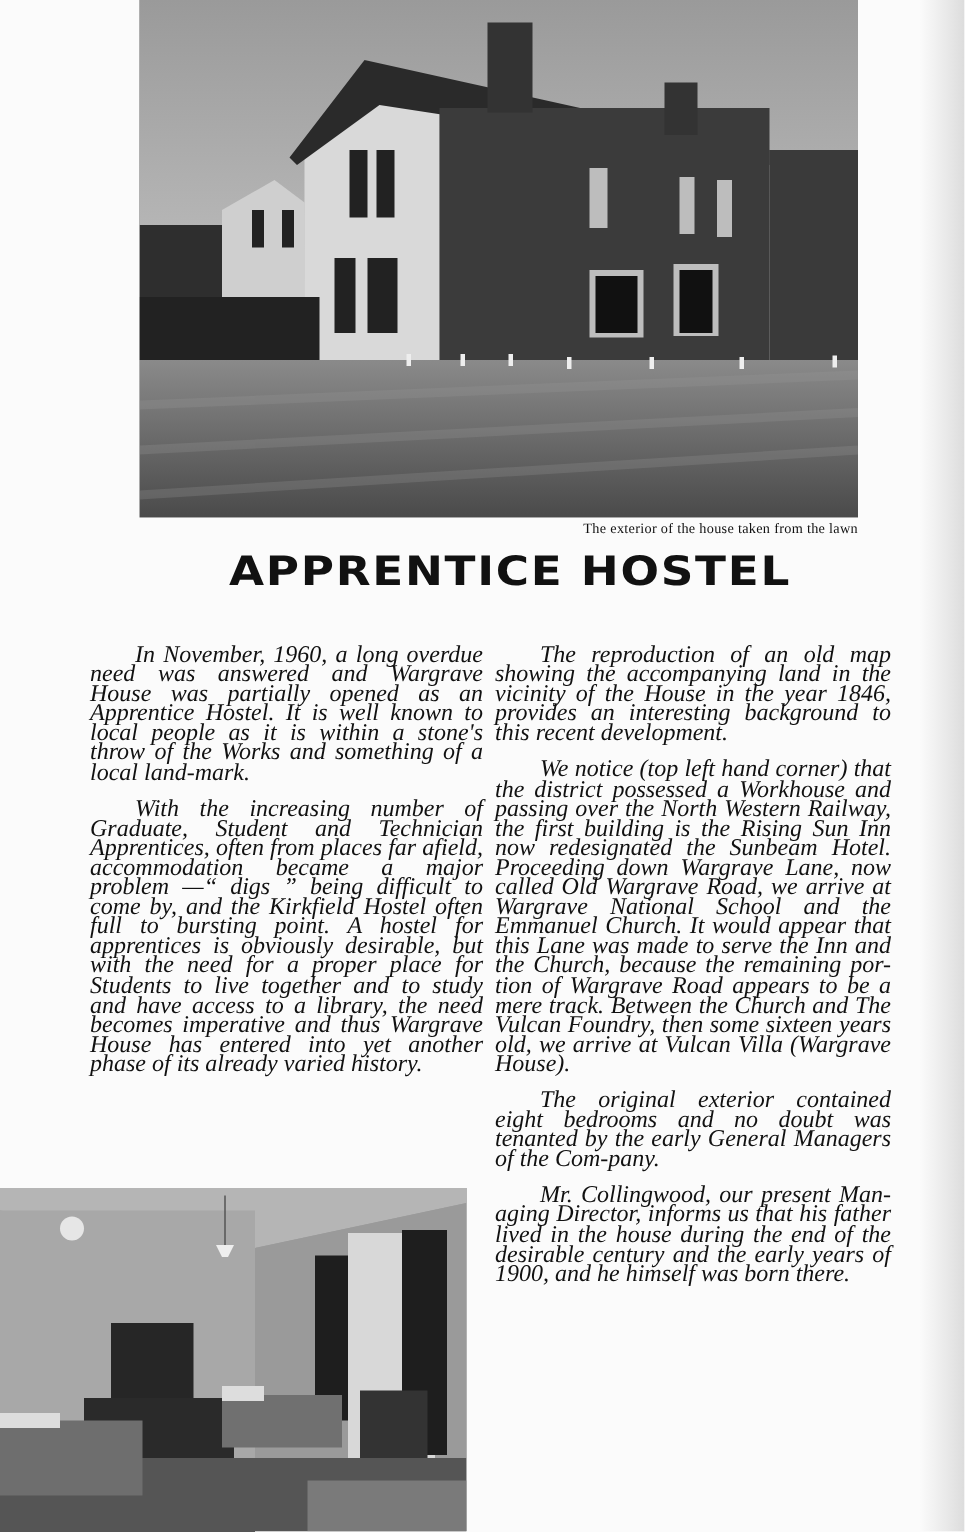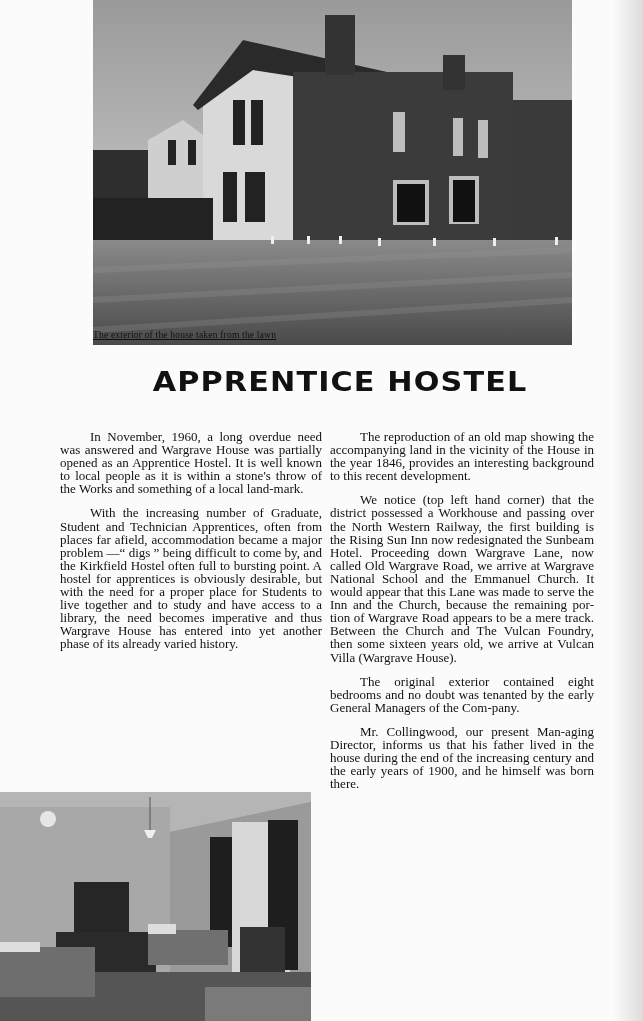--- a/index.html
+++ b/index.html
@@ -13,32 +13,33 @@
     position: absolute; top: 0; right: 0; width: 30px; height: 1021px;
     background: linear-gradient(to right, rgba(255,255,255,0) 0%, #e6e6e6 70%, #dcdcdc 100%);
   }
   
   .photo-top {
     position: absolute; left: 93px; top: 0; width: 479px; height: 345px;
     background: #6a6a6a; overflow: hidden;
   }
   .photo-top svg, .photo-bottom svg { display: block; }
   .caption-top {
-    position: absolute; left: 93px; top: 330px; width: 479px; text-align: left;
-    font-size: 9.5px; letter-spacing: 0.2px; text-decoration: underline;
+    position: absolute; left: 93px; top: 348px; width: 479px; text-align: right;
+    font-size: 9.5px; letter-spacing: 0.2px;
   }
   .title {
     position: absolute; left: 60px; top: 366px; width: 560px; text-align: center;
     font-family: "DejaVu Sans", "Liberation Sans", sans-serif;
     font-weight: bold; font-size: 27px; letter-spacing: 1px;
     transform: scaleX(1.12); transform-origin: center;
   }
   .col {
-    position: absolute; font-size: 13px; line-height: 13.1px;
+    position: absolute; font-size: 16px; line-height: 13.1px;
     text-align: justify;
+    font-style: italic;
   }
   .col p { margin: 0 0 11px 0; text-indent: 30px; }
   .col-left { left: 60px; top: 430px; width: 262px; }
   .col-right { left: 330px; top: 430px; width: 264px; }
   .caption-bottom {
     position: absolute; left: 27px; top: 821px; font-size: 11px; letter-spacing: 0.2px;
   }
   .photo-bottom {
     position: absolute; left: 0; top: 792px; width: 311px; height: 229px;
     background: #7a7a7a; overflow: hidden;
@@ -114,21 +115,21 @@
 
 <div class="col col-left">
   <p>In November, 1960, a long overdue need was answered and Wargrave House was partially opened as an Apprentice Hostel. It is well known to local people as it is within a stone's throw of the Works and something of a local land-mark.</p>
   <p>With the increasing number of Graduate, Student and Technician Apprentices, often from places far afield, accommodation became a major problem —“ digs ” being difficult to come by, and the Kirkfield Hostel often full to bursting point. A hostel for apprentices is obviously desirable, but with the need for a proper place for Students to live together and to study and have access to a library, the need becomes imperative and thus Wargrave House has entered into yet another phase of its already varied history.</p>
 </div>
 
 <div class="col col-right">
   <p>The reproduction of an old map showing the accompanying land in the vicinity of the House in the year 1846, provides an interesting background to this recent development.</p>
   <p>We notice (top left hand corner) that the district possessed a Workhouse and passing over the North Western Railway, the first building is the Rising Sun Inn now redesignated the Sunbeam Hotel. Proceeding down Wargrave Lane, now called Old Wargrave Road, we arrive at Wargrave National School and the Emmanuel Church. It would appear that this Lane was made to serve the Inn and the Church, because the remaining por-tion of Wargrave Road appears to be a mere track. Between the Church and The Vulcan Foundry, then some sixteen years old, we arrive at Vulcan Villa (Wargrave House).</p>
   <p>The original exterior contained eight bedrooms and no doubt was tenanted by the early General Managers of the Com-pany.</p>
-  <p>Mr. Collingwood, our present Man-aging Director, informs us that his father lived in the house during the end of the increasing century and the early years of 1900, and he himself was born there.</p>
+  <p>Mr. Collingwood, our present Man-aging Director, informs us that his father lived in the house during the end of the desirable century and the early years of 1900, and he himself was born there.</p>
 </div>
 
 <div class="caption-bottom">A corner of one of the five-bedded dormitories</div>
 
 <div class="photo-bottom">
   <svg width="311" height="229" viewBox="0 0 311 229">
     <rect width="311" height="229" fill="#9c9c9c"></rect>
     <polygon points="0,0 311,0 311,10 170,40 0,15" fill="#b5b5b5"></polygon>
     <rect x="0" y="15" width="170" height="165" fill="#a8a8a8"></rect>
     <polygon points="170,40 311,10 311,180 170,180" fill="#9a9a9a"></polygon>

